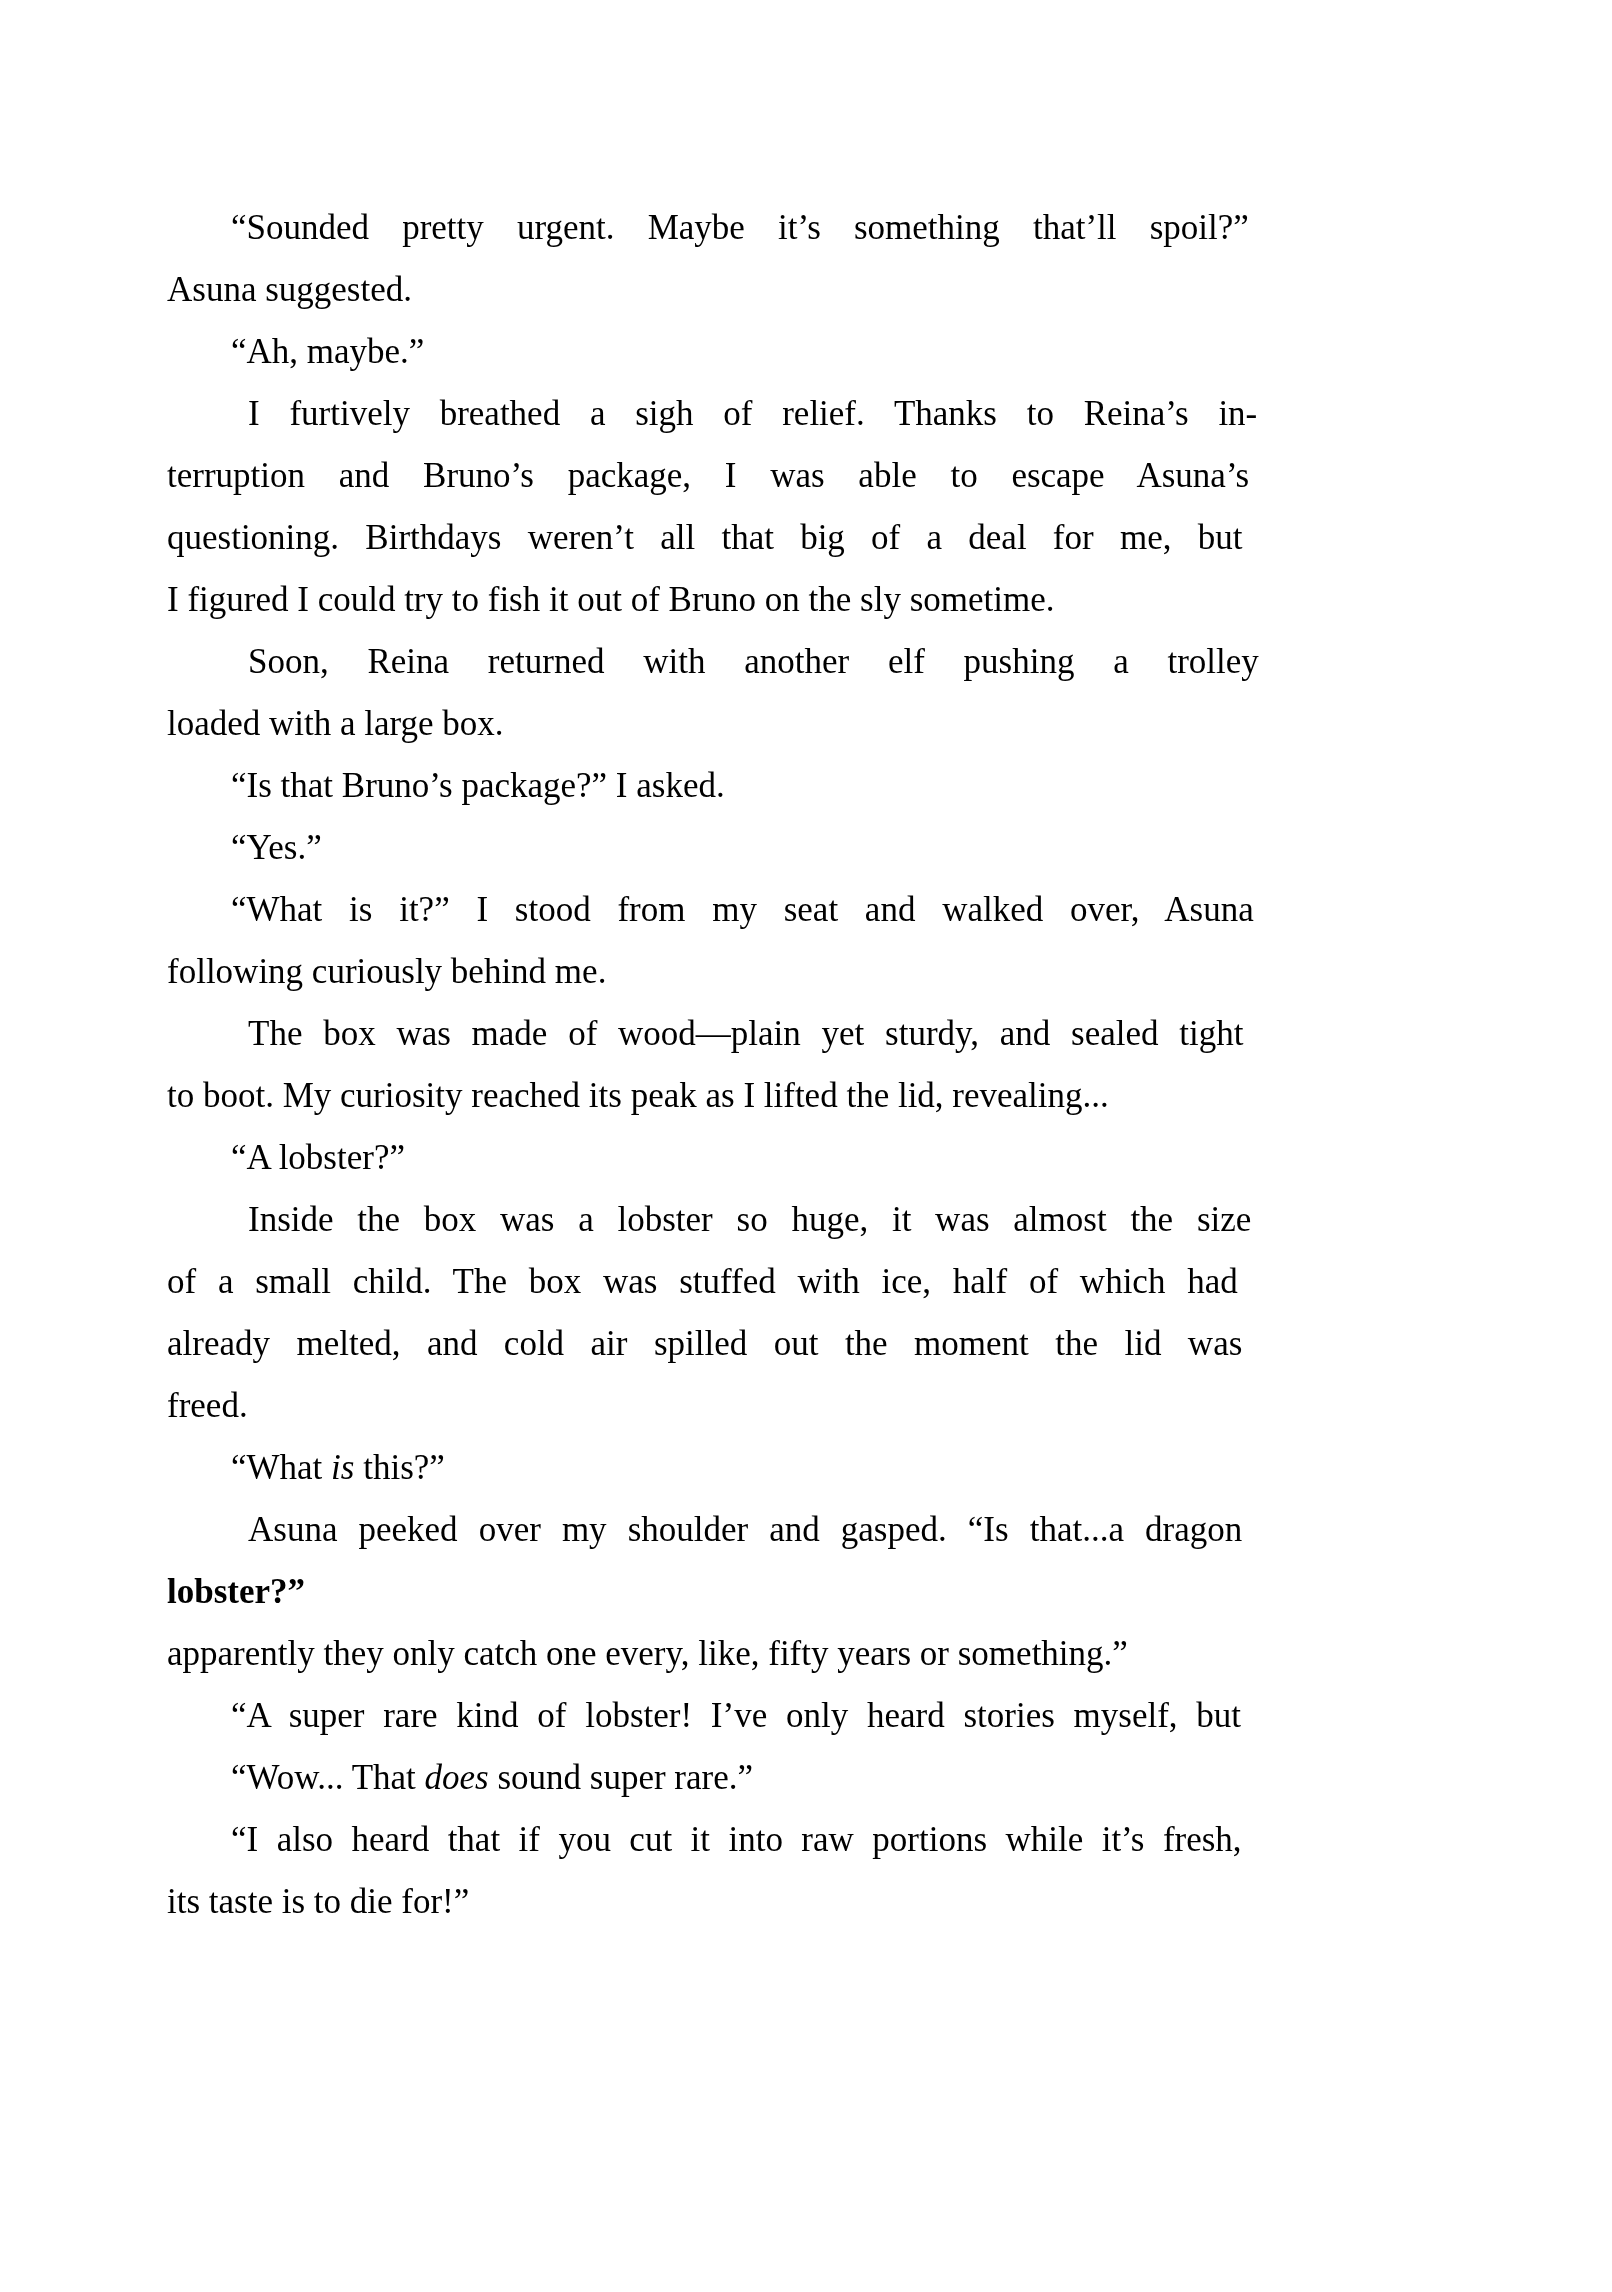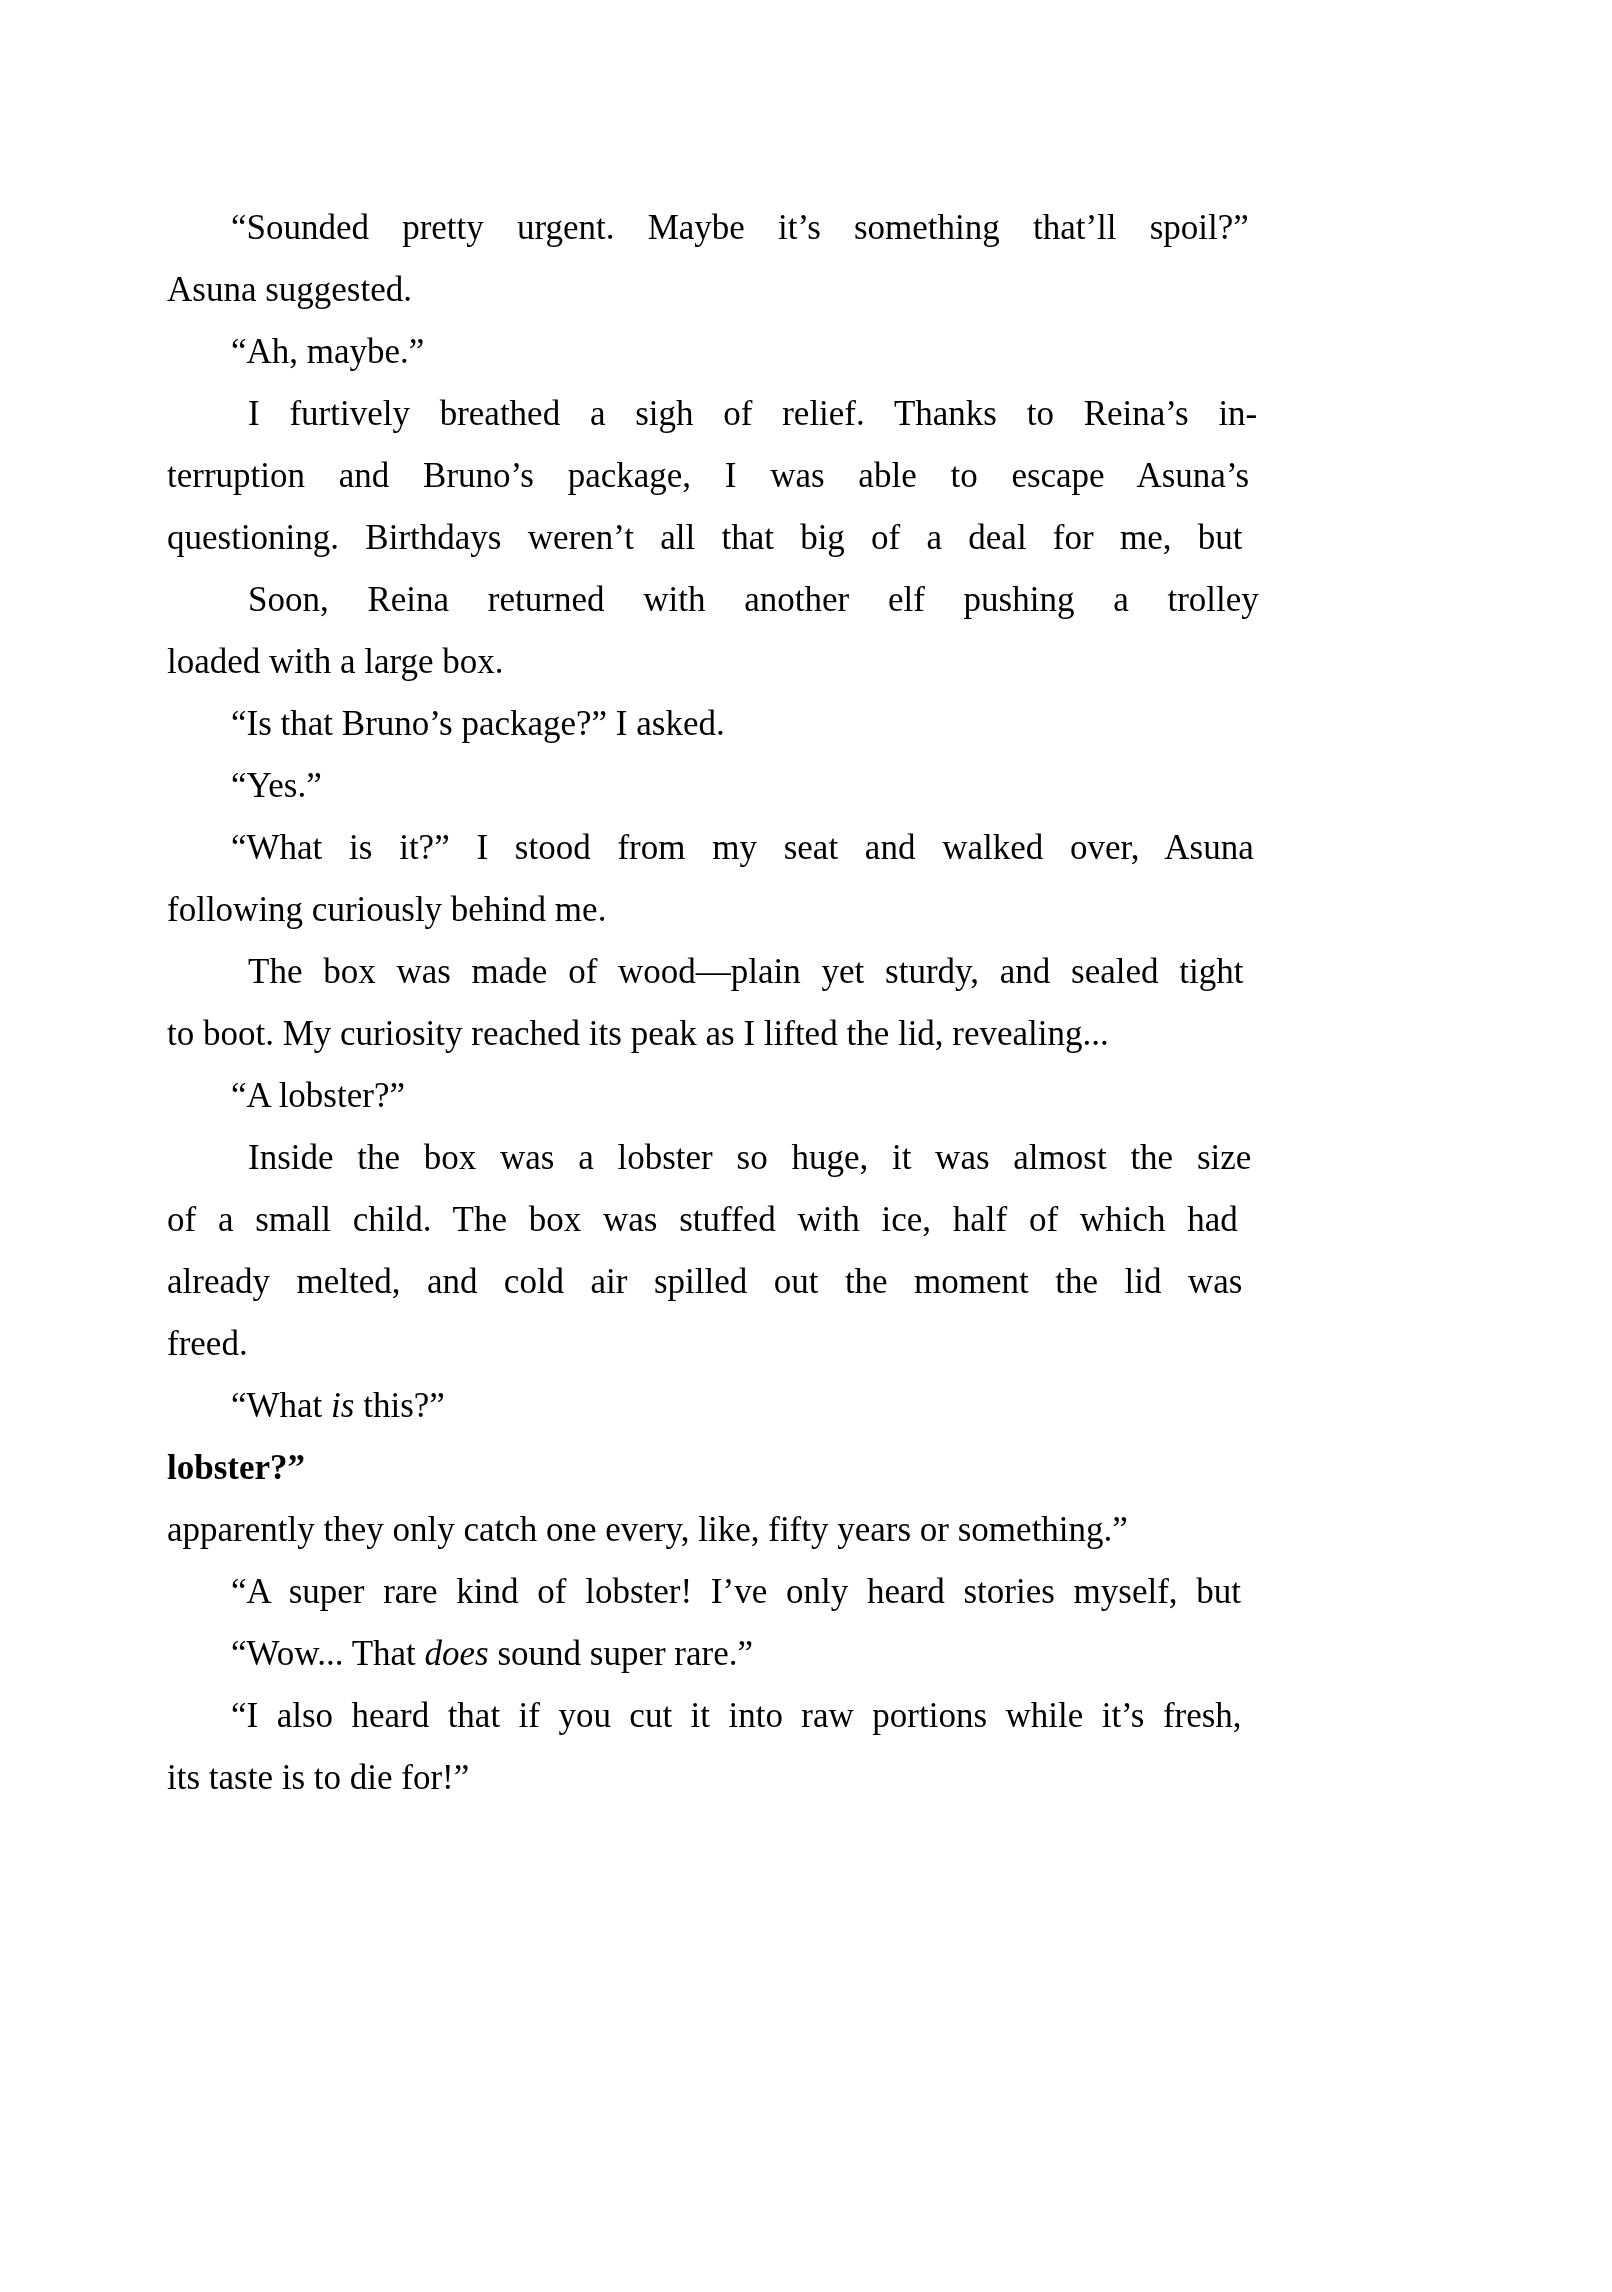--- a/index.html
+++ b/index.html
@@ -41,34 +41,36 @@
 <body>
 
 <div class="book-page">
   <div class="text-block" id="text-block">
       <div class="line" style="margin-left: 64px;"><span class="line-inner" style="word-spacing: 24.4px;"><span>“Sounded pretty urgent. Maybe it’s something that’ll spoil?”</span></span></div>
       <div class="line" style="margin-left: 0px;"><span class="line-inner"><span>Asuna suggested.</span></span></div>
       <div class="line" style="margin-left: 64px;"><span class="line-inner"><span>“Ah, maybe.”</span></span></div>
       <div class="line" style="margin-left: 81px;"><span class="line-inner" style="word-spacing: 21px;"><span>I furtively breathed a sigh of relief. Thanks to Reina’s in-</span></span></div>
       <div class="line" style="margin-left: 0px;"><span class="line-inner" style="word-spacing: 25px;"><span>terruption and Bruno’s package, I was able to escape Asuna’s</span></span></div>
       <div class="line" style="margin-left: 0px;"><span class="line-inner" style="word-spacing: 17.5px; text-align: center;"><span>questioning. Birthdays weren’t all that big of a deal for me, but</span></span></div>
+      <div class="line" style="margin-left: 0px;"><span class="line-inner"><span>I figured I could try to fish it out of Bruno on the sly sometime.</span></span></div>
       <div class="line" style="margin-left: 81px;"><span class="line-inner" style="word-spacing: 30px; text-align: center;"><span>Soon, Reina returned with another elf pushing a trolley</span></span></div>
       <div class="line" style="margin-left: 0px;"><span class="line-inner"><span>loaded with a large box.</span></span></div>
       <div class="line" style="margin-left: 64px;"><span class="line-inner"><span>“Is that Bruno’s package?” I asked.</span></span></div>
       <div class="line" style="margin-left: 64px;"><span class="line-inner"><span>“Yes.”</span></span></div>
       <div class="line" style="margin-left: 64px;"><span class="line-inner" style="word-spacing: 18px;"><span>“What is it?” I stood from my seat and walked over, Asuna</span></span></div>
       <div class="line" style="margin-left: 0px;"><span class="line-inner"><span>following curiously behind me.</span></span></div>
       <div class="line" style="margin-left: 81px;"><span class="line-inner" style="word-spacing: 12px;"><span>The box was made of wood—plain yet sturdy, and sealed tight</span></span></div>
       <div class="line" style="margin-left: 0px;"><span class="line-inner"><span>to boot. My curiosity reached its peak as I lifted the lid, revealing...</span></span></div>
       <div class="line" style="margin-left: 64px;"><span class="line-inner"><span>“A lobster?”</span></span></div>
       <div class="line" style="margin-left: 81px;"><span class="line-inner" style="word-spacing: 15px;"><span>Inside the box was a lobster so huge, it was almost the size</span></span></div>
       <div class="line" style="margin-left: 0px;"><span class="line-inner" style="word-spacing: 13px;"><span>of a small child. The box was stuffed with ice, half of which had</span></span></div>
       <div class="line" style="margin-left: 0px;"><span class="line-inner" style="word-spacing: 17.7px;"><span>already melted, and cold air spilled out the moment the lid was</span></span></div>
       <div class="line" style="margin-left: 0px;"><span class="line-inner"><span>freed.</span></span></div>
       <div class="line" style="margin-left: 64px;"><span class="line-inner"><span>“What </span><i>is</i><span> this?”</span></span></div>
+      <div class="line" style="margin-left: 81px;"><span class="line-inner" style="word-spacing: 12.3px;"><span>Asuna peeked over my shoulder and gasped. “Is that...a dragon</span></span></div>
       <div class="line" style="margin-left: 0px; font-weight: bold;"><span class="line-inner"><span>lobster?”</span></span></div>
       <div class="line" style="margin-left: 0px;"><span class="line-inner"><span>apparently they only catch one every, like, fifty years or something.”</span></span></div>
       <div class="line" style="margin-left: 64px;"><span class="line-inner" style="word-spacing: 10px;"><span>“A super rare kind of lobster! I’ve only heard stories myself, but</span></span></div>
       <div class="line" style="margin-left: 64px;"><span class="line-inner"><span>“Wow... That </span><i>does</i><span> sound super rare.”</span></span></div>
       <div class="line" style="margin-left: 64px;"><span class="line-inner" style="word-spacing: 9.7px;"><span>“I also heard that if you cut it into raw portions while it’s fresh,</span></span></div>
       <div class="line" style="margin-left: 0px;"><span class="line-inner"><span>its taste is to die for!”</span></span></div>
     </div>
 </div>
 
 

